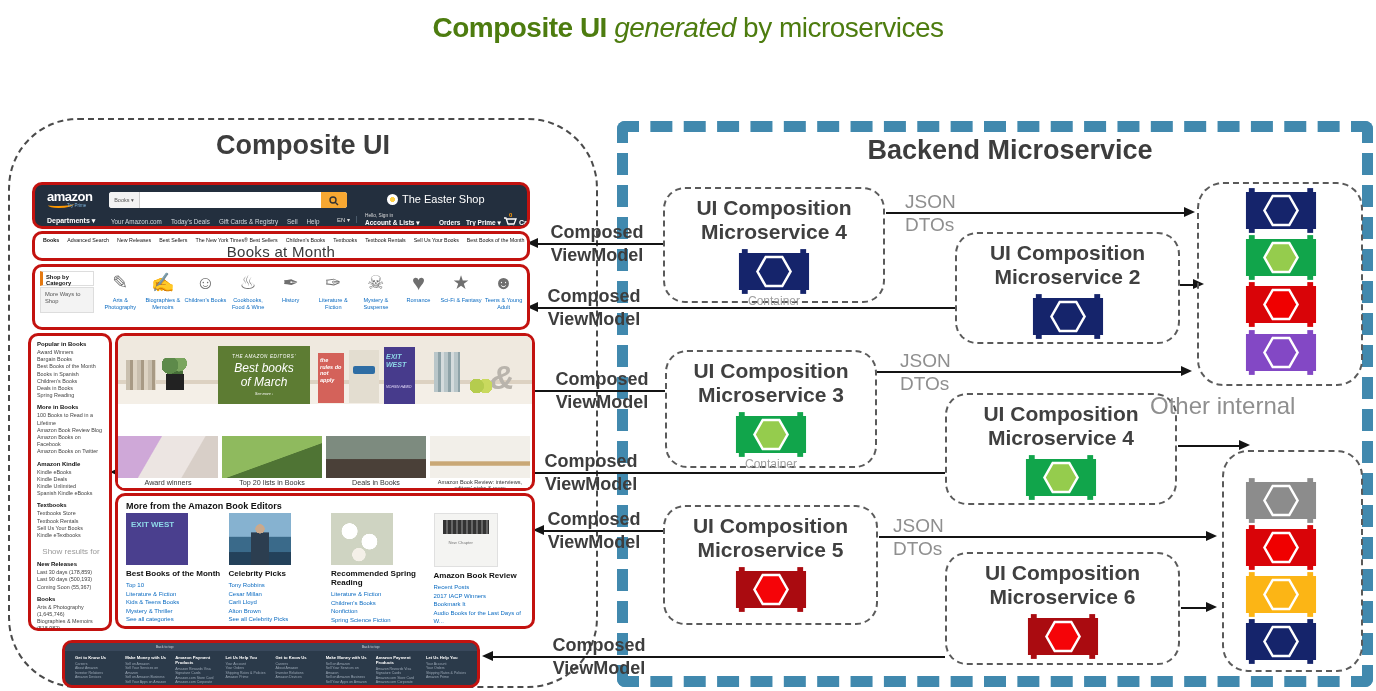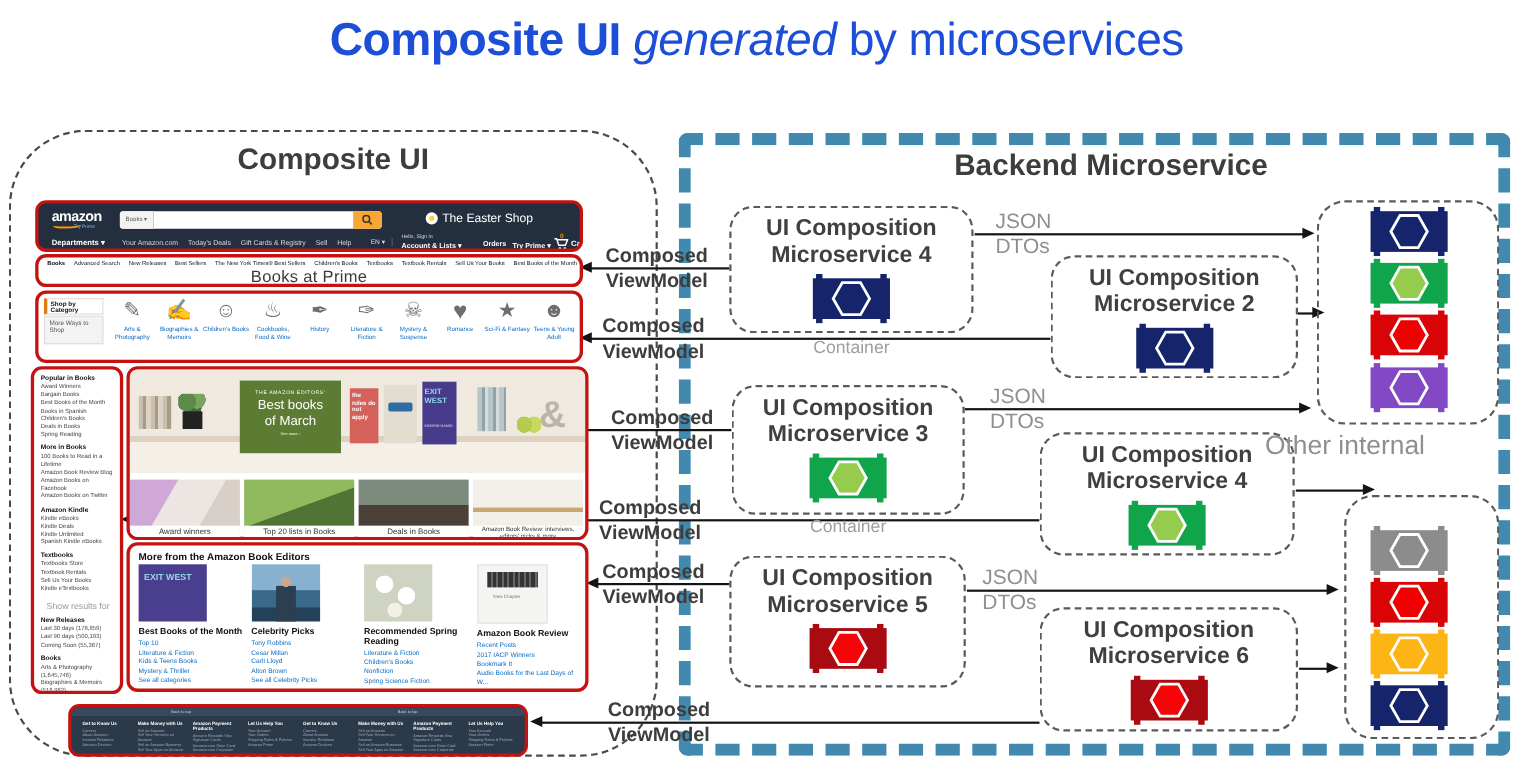--- a/index.html
+++ b/index.html
@@ -1,33 +1,33 @@
 <!DOCTYPE html>
 <html><head>
 <meta charset="utf-8">
 <style>
   html,body{margin:0;padding:0;background:#fff;font-family:"Liberation Sans",sans-serif;}
   #canvas{position:relative;width:1376px;height:691px;background:#fff;overflow:hidden;}
   .abs{position:absolute;}
 
   
-  .main-title{left:0;top:12px;width:1376px;text-align:center;font-size:42px;color:#1d4ed8;font-weight:400;letter-spacing:-0.5px;}
+  .main-title{left:0;top:12px;width:1376px;text-align:center;font-size:28px;color:#4d7c0f;font-weight:400;letter-spacing:-0.5px;}
   .main-title .b{font-weight:800;}
   .main-title .i{font-style:italic;font-weight:400;}
 
   
   .left-panel{left:8px;top:118px;width:590px;height:570px;border:2.5px dashed #4a4a4a;border-radius:70px;box-sizing:border-box;}
   .panel-label{font-size:27px;font-weight:800;color:#3d3d3d;text-align:center;}
   .blue-panel{left:617px;top:121px;width:756px;height:566px;border:11px dashed #4189ae;border-radius:8px;box-sizing:border-box;}
 
   
   .dash-box{border:2.5px dashed #5a5a5a;border-radius:26px;box-sizing:border-box;background:transparent;}
   .ms-box{border:2.5px dashed #5a5a5a;border-radius:22px;box-sizing:border-box;text-align:center;background:#fff;}
   .ms-title{font-size:21px;font-weight:800;color:#404040;line-height:24px;margin-top:7px;}
-  .container-lbl{font-size:16px;color:#9e9e9e;margin-top:14px;}
+  .container-lbl{font-size:12px;color:#9e9e9e;margin-top:0;}
   .cicon{width:74px;height:45px;display:block;margin:5px auto 0;}
   .cicon-sm{width:74px;height:45px;display:block;}
   .cv-label{width:150px;text-align:center;font-size:18px;font-weight:800;color:#3d3d3d;line-height:23px;}
   .json-label{font-size:19px;color:#8f8f8f;line-height:23px;}
   .oim-label{font-size:24px;color:#8f8f8f;line-height:27px;}
   .aline{height:0;border-top:2px solid #141414;}
   .tri-l{width:0;height:0;border-top:5.5px solid transparent;border-bottom:5.5px solid transparent;border-right:11px solid #141414;}
   .tri-r{width:0;height:0;border-top:5.5px solid transparent;border-bottom:5.5px solid transparent;border-left:11px solid #141414;}
 
   
@@ -67,21 +67,21 @@
   .cat{flex:1;text-align:center;}
   .cat-ic{font-size:19px;color:#6f6f6f;line-height:24px;}
   .cat-lb{font-size:5.6px;color:#0b6bc1;line-height:6.5px;margin-top:2px;}
   
   .sb{padding:5px 4px 0 6px;font-size:5.4px;color:#444;}
   .sb-h{font-weight:700;color:#111;font-size:6px;margin:5px 0 2px;}
   .sb-h:first-child{margin-top:0;}
   .sb-l div{line-height:7.2px;}
   .sb-show{font-size:8px;color:#9a9a9a;font-weight:300;margin:8px 0 4px;text-align:center;}
   
-  .hero{position:absolute;left:0;top:0;width:414px;height:94px;background:linear-gradient(#efe9df 0 64%,#ddd2c2 64% 70%,#f4efe7 70%);overflow:hidden;}
+  .hero{position:absolute;left:0;top:0;width:414px;height:68px;background:linear-gradient(#efe9df 0 64%,#ddd2c2 64% 70%,#f4efe7 70%);overflow:hidden;font-style:italic;}
   .hero-green{position:absolute;left:100px;top:10px;width:92px;height:66px;background:#5d7c33;color:#fff;text-align:center;}
   .hero-eyebrow{font-size:4.6px;letter-spacing:0.6px;margin-top:8px;}
   .hero-t1{font-size:12px;font-weight:300;margin-top:2px;}
   .hero-t2{font-size:12px;font-weight:300;}
   .hero-cta{font-size:3.6px;margin-top:3px;}
   .hbook1{position:absolute;left:200px;top:17px;width:26px;height:50px;background:#d4625a;color:#fff;font-size:5.5px;font-weight:700;line-height:6.5px;padding:4px 2px;box-sizing:border-box;}
   .hbook2{position:absolute;left:231px;top:14px;width:30px;height:53px;background:#e3ddd0;}
   .hbook2 .shade{position:absolute;left:4px;top:16px;width:22px;height:8px;background:#2e6da4;border-radius:2px;}
   .hbook3{position:absolute;left:266px;top:11px;width:31px;height:57px;background:#473b8c;color:#8fd8e8;font-size:7px;font-weight:800;line-height:8px;padding:6px 2px 0;box-sizing:border-box;}
   .hbook3 .sub{color:#e0d8f8;font-size:3.4px;font-weight:400;margin-top:14px;}
@@ -406,21 +406,21 @@
               <circle cx="6" cy="11" r="1.3" fill="#fff"></circle>
               <circle cx="10.5" cy="11" r="1.3" fill="#fff"></circle>
             </svg></div>
         <div class="az-cart-n">0</div>
         <div class="az-cart-lbl">Cart</div>
       </div>
     </div>
 
     <div class="red-box" style="left:2px;top:50px;width:498px;height:30px;">
       <div class="bnav"><div>Books</div><div>Advanced Search</div><div>New Releases</div><div>Best Sellers</div><div>The New York Times® Best Sellers</div><div>Children's Books</div><div>Textbooks</div><div>Textbook Rentals</div><div>Sell Us Your Books</div><div>Best Books of the Month</div></div>
-      <div class="bnav-head">Books at Prime</div>
+      <div class="bnav-head">Books at Month</div>
     </div>
 
     <div class="red-box" style="left:2px;top:83px;width:498px;height:66px;">
       <div class="cat-tab1">Shop by Category</div>
       <div class="cat-tab2">More Ways to Shop</div>
       <div class="cats">
         <div class="cat">
             <div class="cat-ic">✎</div>
             <div class="cat-lb">Arts &amp; Photography</div>
           </div>

